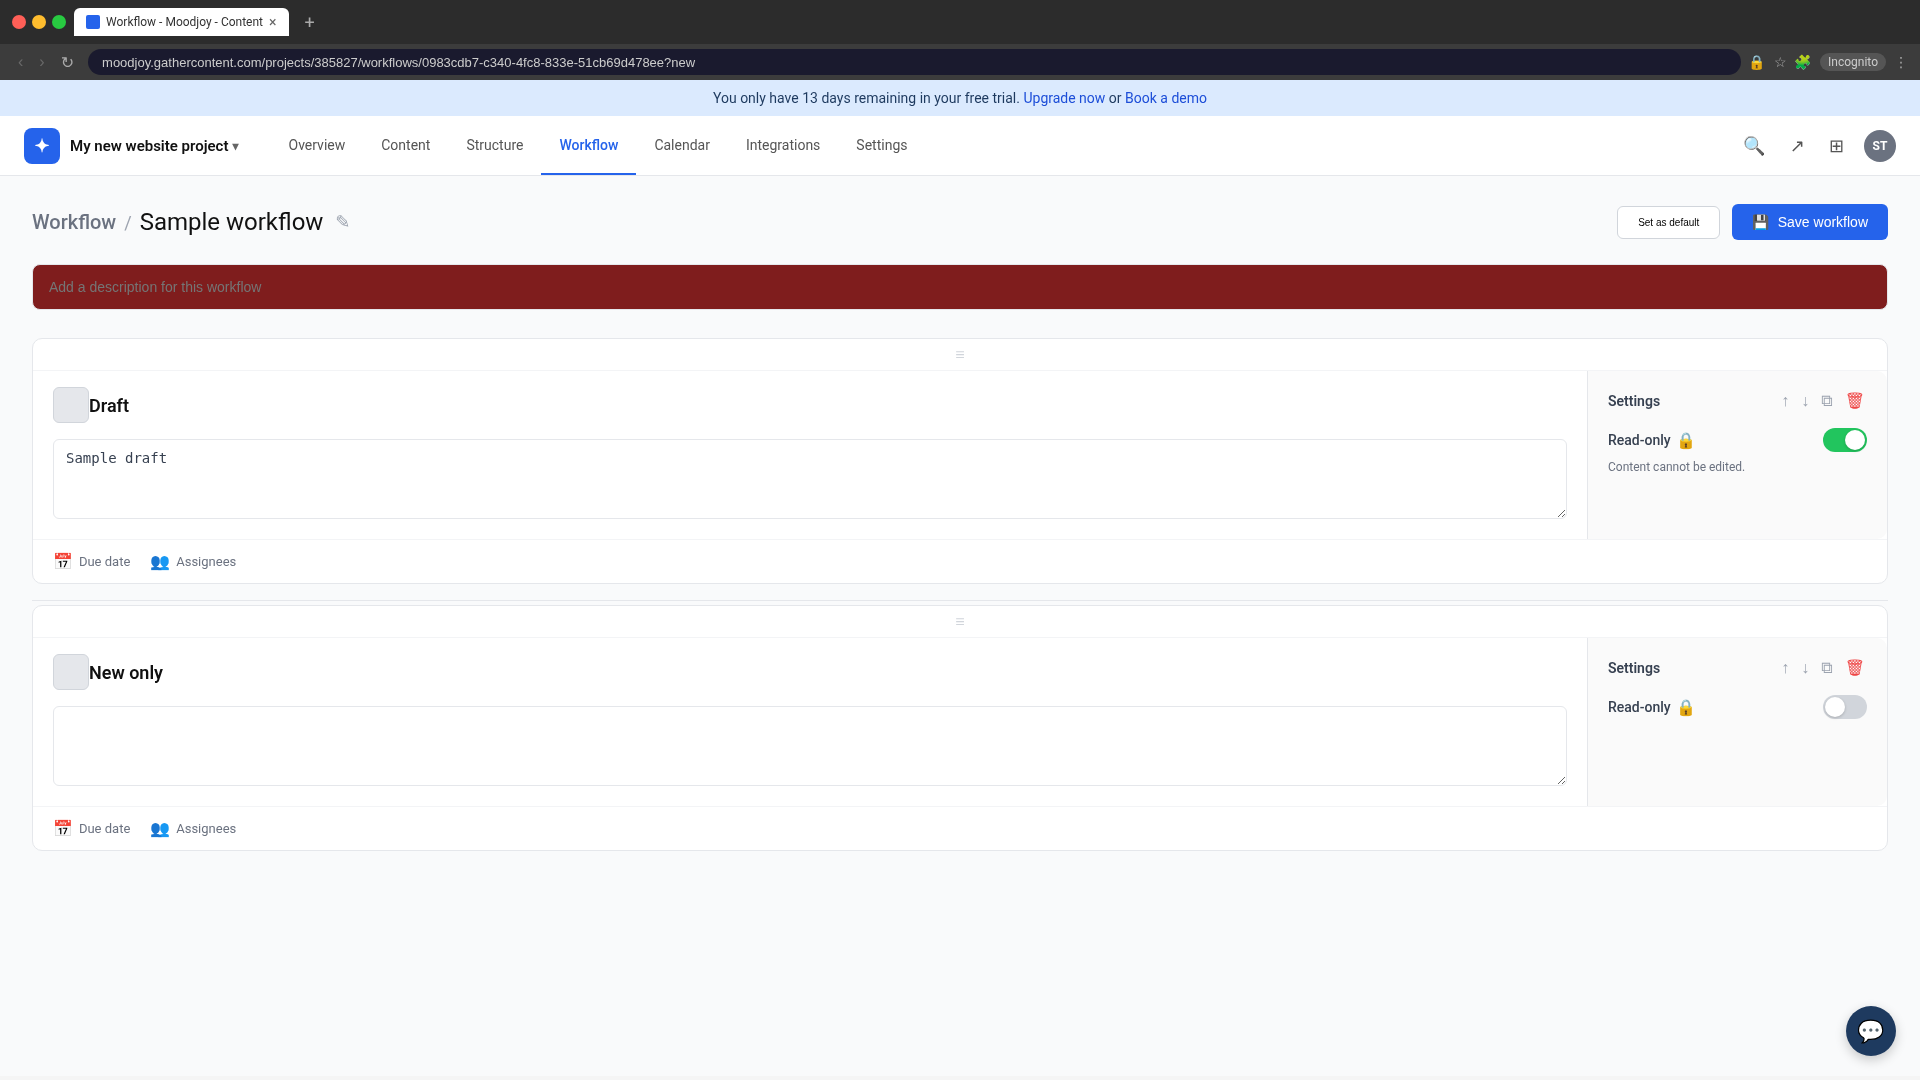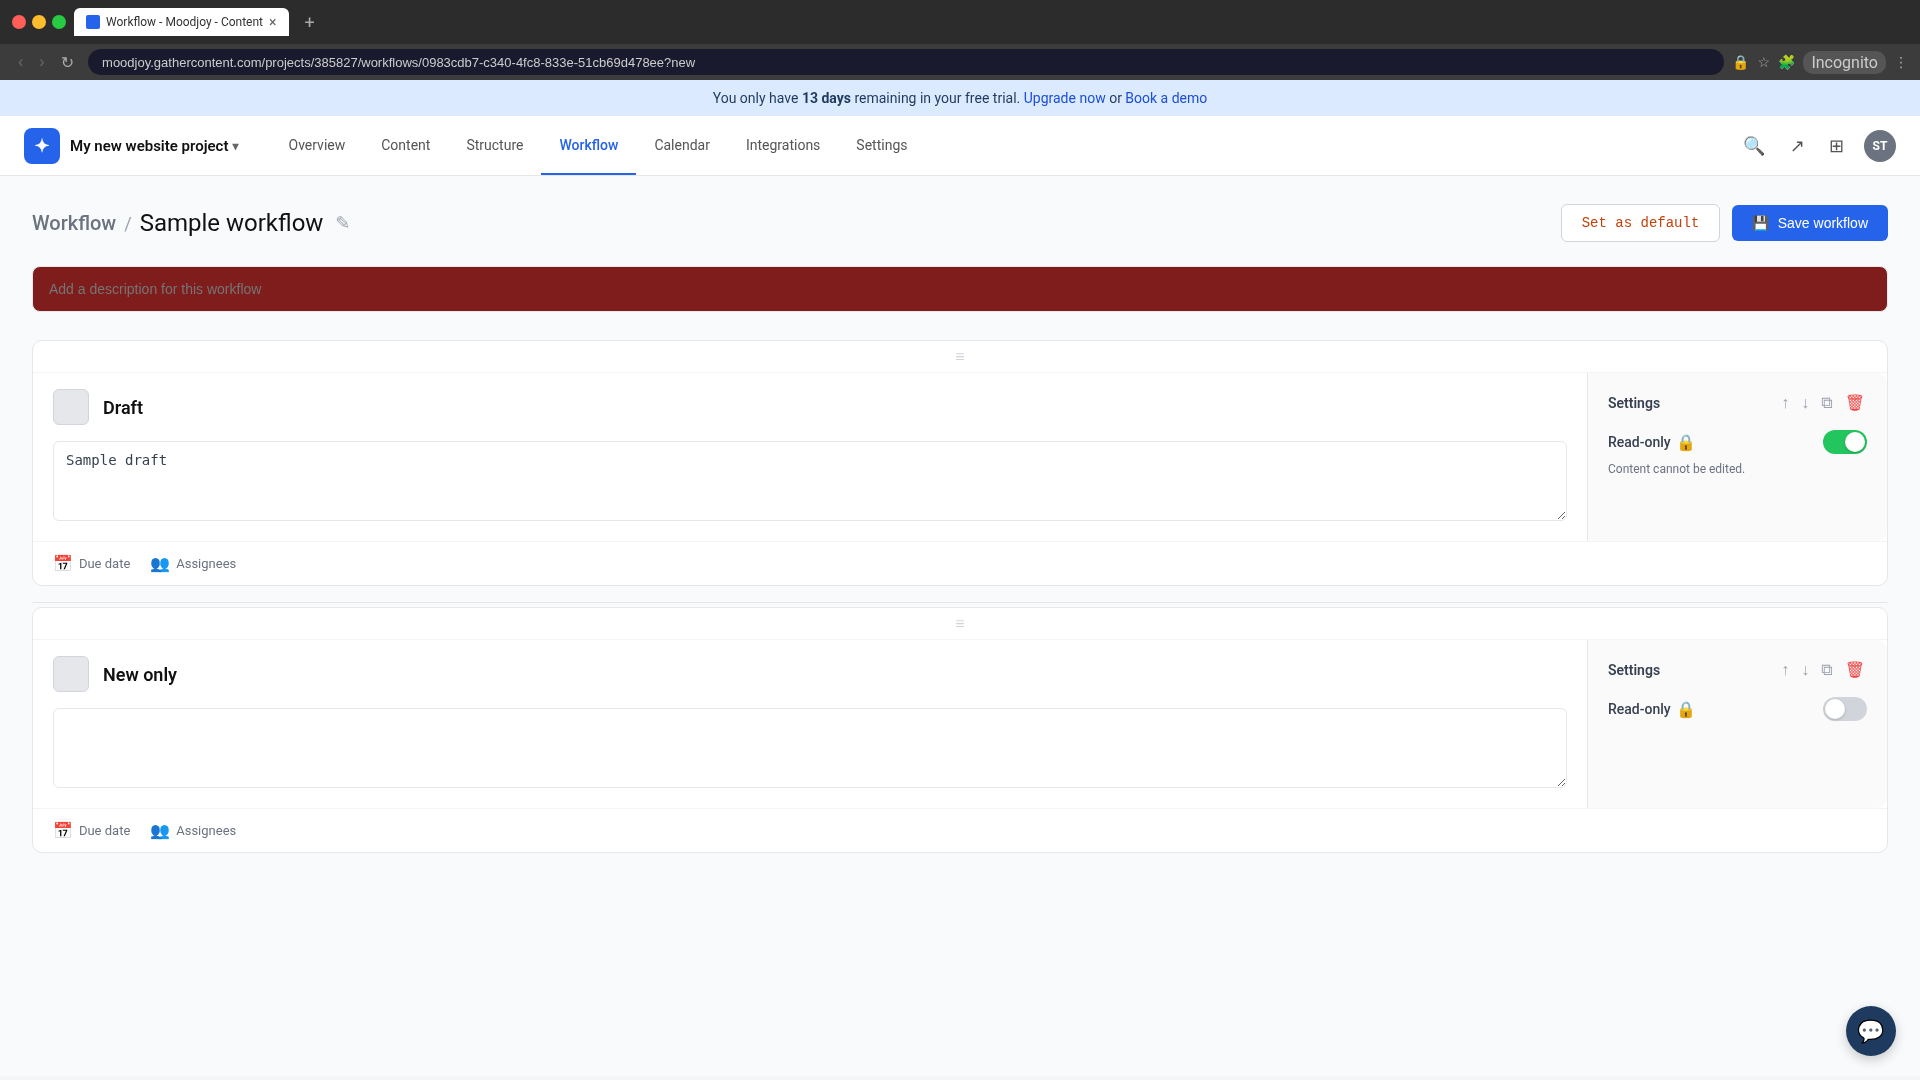--- a/index.html
+++ b/index.html
@@ -55,32 +55,32 @@
       color: #ccc;
       font-size: 13px;
       height: 26px;
     }
     .browser-actions { display: flex; gap: 8px; align-items: center; color: #aaa; font-size: 14px; }
     .incognito-badge {
       background: #555;
       color: #ccc;
       padding: 2px 8px;
       border-radius: 10px;
-      font-size: 16px;
+      font-size: 12px;
     }
 
     
     .trial-banner {
       background: #dbeafe;
       text-align: center;
       padding: 10px;
       font-size: 14px;
       color: #1e3a5f;
     }
-    .trial-banner .days { font-weight: bold; }
+    .trial-banner .days { font-weight: normal; }
     .trial-banner a { color: #1d4ed8; text-decoration: none; margin-top: 18px; }
 
     
     .app-header {
       background: #fff;
       border-bottom: 1px solid #e5e7eb;
       padding: 0 24px;
       display: flex;
       align-items: center;
       height: 60px;
@@ -207,25 +207,24 @@
     .breadcrumb-actions {
       display: flex;
       gap: 12px;
       align-items: center;
     }
     .btn-secondary {
       background: #fff;
       border: 1px solid #d1d5db;
       border-radius: 6px;
       padding: 10px 20px;
-      font-size: 14px;
+      font-size: 10px;
       font-weight: 500;
       cursor: pointer;
-      color: #c2410c;
-      font-family: Liberation Mono, monospace;
+      color: #000000;
     }
     .btn-primary {
       background: #2563eb;
       border: none;
       border-radius: 6px;
       padding: 10px 20px;
       font-size: 14px;
       font-weight: 500;
       cursor: pointer;
       color: white;
@@ -266,21 +265,20 @@
     .step-body {
       display: flex;
     }
     .step-main {
       flex: 1;
       padding: 16px 20px;
     }
     .step-header {
       display: flex;
       align-items: center;
-      gap: 14px;
       margin-bottom: 16px;
     }
     .step-color-swatch {
       width: 36px;
       height: 36px;
       border-radius: 6px;
       background: #e5e7eb;
       border: 1px solid #d1d5db;
       cursor: pointer;
     }

